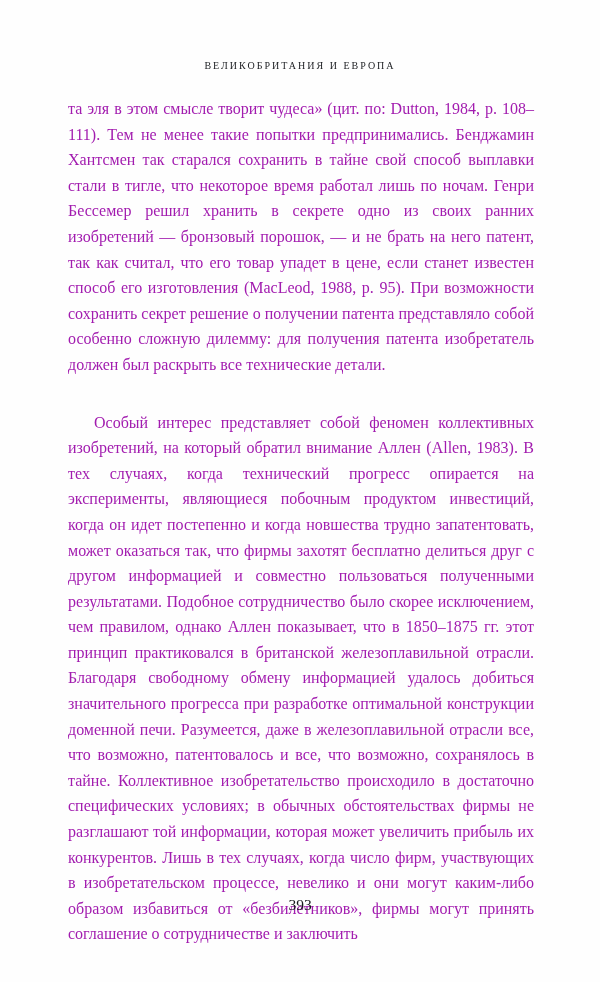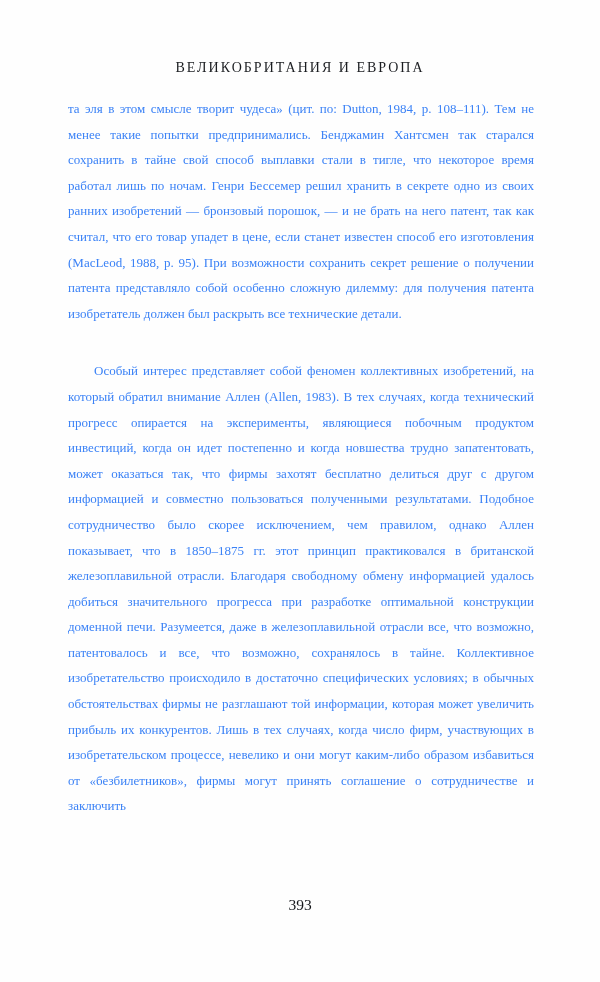--- a/index.html
+++ b/index.html
@@ -23,37 +23,37 @@
     position: relative;
     background: #fefefe;
   }
   .running-head {
     position: absolute;
     top: 60px;
     left: 0;
     width: 600px;
     text-align: center;
     font-family: "Liberation Serif", serif;
-    font-size: 14px;
+    font-size: 10px;
     letter-spacing: 2.0px;
     color: #1b1d21;
     font-variant: small-caps;
     text-transform: uppercase;
     font-weight: 500;
   }
   .text-block {
     position: absolute;
     top: 96px;
     left: 68px;
     width: 466px;
-    font-size: 13px;
+    font-size: 16px;
     line-height: 25.6px;
     text-align: justify;
     text-justify: inter-word;
-    color: #3b82f6;
+    color: #a21caf;
     hyphens: manual;
   }
   .text-block p {
     margin: 0;
     text-indent: 0;
   }
   .text-block p.indent {
     text-indent: 26px;
     margin-top: 32px;
   }

